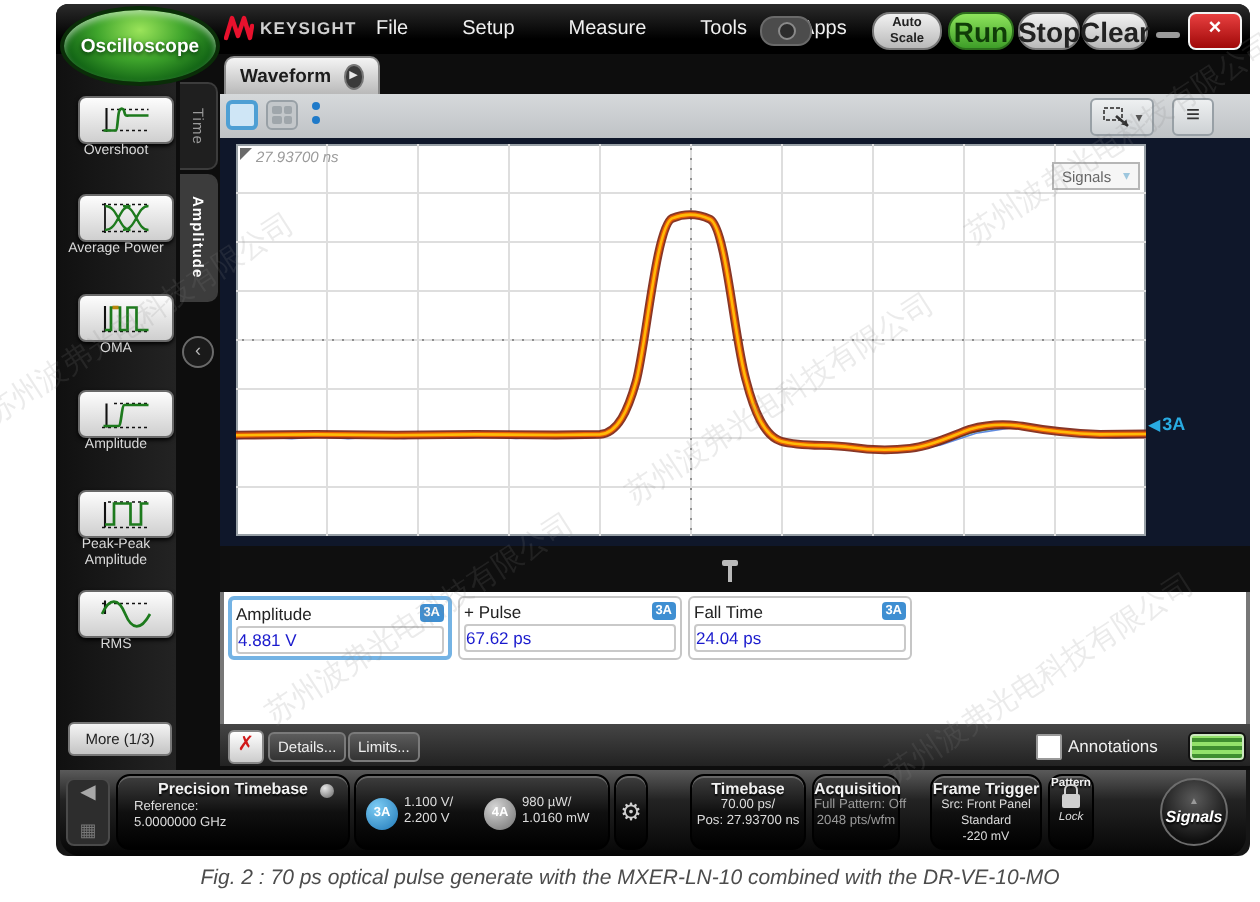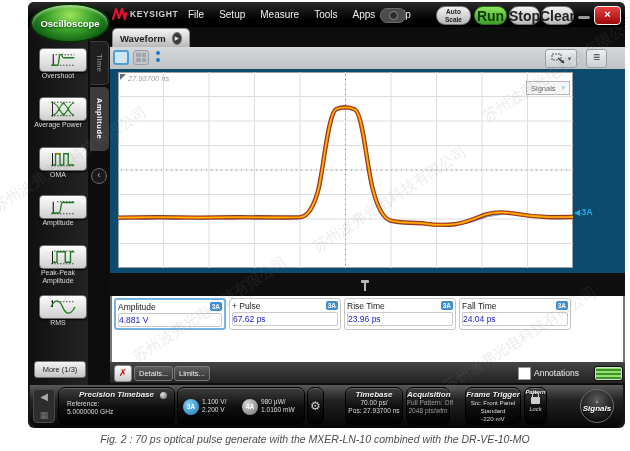--- a/index.html
+++ b/index.html
@@ -12,21 +12,21 @@
 
   
   #titlebar{position:absolute;left:0;top:0;width:597px;height:25px;background:linear-gradient(180deg,#2b2b2b,#000 70%);border-radius:6px 6px 0 0;}
   #logo-oval{position:absolute;left:2px;top:1px;width:76px;height:36px;border-radius:50%;
     background:radial-gradient(ellipse at 50% 28%,#9be45a 0%,#3fa52c 40%,#0c5c12 78%,#063c0a 100%);
     border:2px solid #0a2d08;box-shadow:inset 0 2px 3px rgba(255,255,255,.5);z-index:30;
     display:flex;align-items:center;justify-content:center;}
   #logo-oval span{color:#fff;font-size:9.5px;font-weight:bold;text-shadow:0 1px 2px #04330a;}
   #keysight{position:absolute;left:84px;top:5px;display:flex;align-items:center;gap:3px;}
   #keysight .brand{color:#cfcfcf;font-size:8.5px;font-weight:bold;letter-spacing:.6px;}
-  #menus{position:absolute;left:160px;top:0;height:25px;display:flex;align-items:center;gap:15px;}
+  #menus{position:absolute;left:160px;top:0;height:25px;display:flex;align-items:center;gap:27px;}
   #menus span{color:#f0f0f0;font-size:10px;cursor:default;}
   #camera-btn{position:absolute;left:352px;top:6px;width:24px;height:13px;background:#4c4c4c;border-radius:7px;border:1px solid #6a6a6a;display:flex;align-items:center;justify-content:center;}
   #camera-btn i{width:7px;height:7px;border-radius:50%;background:#2c2c2c;border:1.5px solid #8a8a8a;}
   .pill{position:absolute;top:4px;height:17px;border-radius:9px;border:1px solid #777;
     background:linear-gradient(180deg,#f2f2f2,#b9b9b9);color:#222;font-size:14px;font-weight:bold;
     display:flex;align-items:center;justify-content:center;text-align:center;line-height:1;box-shadow:0 1px 1px #000;}
   #btn-autoscale{left:408px;width:33px;font-size:6.5px;line-height:1.15;}
   #btn-run{left:446px;width:31px;background:linear-gradient(180deg,#8ee45c,#3e9e28);border-color:#2c6e1c;color:#103d08;}
   #btn-stop{left:481px;width:29px;}
   #btn-clear{left:513px;width:31px;}
@@ -67,21 +67,21 @@
   #lay-single{left:3px;border:2px solid #4e9fd4;background:#cfe6f6;}
   #lay-quad{left:23px;border:1px solid #98a0a6;background:#c3c7ca;display:grid;grid-template-columns:1fr 1fr;grid-template-rows:1fr 1fr;gap:1px;padding:2px;}
   #lay-quad i{background:#9fa6ab;border-radius:1px;}
   #blue-dots{left:46px;top:4px;position:absolute;display:flex;flex-direction:column;gap:3px;}
   #blue-dots i{width:4px;height:4px;border-radius:50%;background:#1f7ac9;}
   #zoom-btn{position:absolute;left:435px;top:2px;width:30px;height:17px;border:1px solid #98a0a6;border-radius:3px;background:linear-gradient(180deg,#eef0f1,#cdd1d4);display:flex;align-items:center;justify-content:center;gap:2px;color:#444;}
   #zoom-btn .caret{font-size:7px;color:#555;}
   #menu-btn{position:absolute;left:476px;top:2px;width:19px;height:17px;border:1px solid #98a0a6;border-radius:3px;background:linear-gradient(180deg,#eef0f1,#cdd1d4);color:#333;font-size:12px;line-height:15px;text-align:center;}
 
   
-  #plot-panel{position:absolute;left:0;top:42px;width:515px;height:204px;background:#0c4a6e;border-bottom:2px solid #6c6c6c;}
+  #plot-panel{position:absolute;left:0;top:42px;width:515px;height:204px;background:#0f172a;border-bottom:2px solid #6c6c6c;}
   #grid-box{position:absolute;left:8px;top:3px;width:455px;height:196px;}
   #flag{position:absolute;left:10px;top:5px;display:flex;align-items:flex-start;gap:2px;}
   #flag i{width:0;height:0;border-top:6px solid #6a6a6a;border-right:6px solid transparent;}
   #flag span{font-size:7.5px;font-style:italic;color:#9a9a9a;}
   #signals-dd{position:absolute;left:416px;top:12px;width:44px;height:14px;border:1px solid #b6b6b6;background:#f6f6f6;
     display:flex;align-items:center;justify-content:space-between;padding:0 4px;box-sizing:border-box;}
   #signals-dd span{font-size:7.5px;color:#666;}
   #signals-dd .caret{color:#9ec7de;font-size:7px;}
   #ch-marker{position:absolute;left:464px;top:138px;color:#29abe2;font-weight:bold;font-size:9px;display:flex;align-items:center;gap:1px;}
   #ch-marker .tri{font-size:8px;}
@@ -110,21 +110,21 @@
   #anno-check{position:absolute;left:408px;top:5px;width:11px;height:11px;background:#fff;border:1px solid #999;border-radius:1px;}
   #anno-label{position:absolute;left:424px;top:6px;color:#f0f0f0;font-size:8.5px;}
   #stripe-btn{position:absolute;left:484px;top:4px;width:27px;height:13px;border-radius:3px;border:1px solid #111;
     background:repeating-linear-gradient(180deg,#93e26a 0 2px,#3f8f2f 2px 4px);box-shadow:inset 0 0 0 1px #cde8c0;}
 
   
   #statusbar{position:absolute;left:2px;top:383px;width:593px;height:43px;border-radius:0 0 10px 10px;
     background:linear-gradient(180deg,#5a5a5a,#232323 35%,#050505);}
   .sbpanel{position:absolute;top:2px;height:38px;border-radius:7px;border:1px solid #000;
     background:linear-gradient(180deg,#3e3e3e,#101010 50%,#000);box-shadow:inset 0 1px 0 rgba(255,255,255,.22);box-sizing:border-box;}
-  .sbtitle{font-size:8px;font-weight:bold;font-style:italic;color:#f2f2f2;text-align:center;margin-top:2px;text-shadow:0 1px 1px #000;}
+  .sbtitle{font-size:8px;font-weight:bold;color:#f2f2f2;text-align:center;margin-top:2px;text-shadow:0 1px 1px #000;}
   .sbline{font-size:6.6px;color:#dcdcdc;line-height:1.25;}
   #sb-arrow{position:absolute;left:3px;top:4px;width:22px;height:34px;border-radius:4px;background:#2d2d2d;border:1px solid #4a4a4a;
     display:flex;flex-direction:column;align-items:center;justify-content:space-between;padding:2px 0;box-sizing:border-box;}
   #sb-arrow .arr{color:#a8a8a8;font-size:10px;line-height:10px;}
   #sb-arrow .grid{color:#777;font-size:9px;line-height:9px;}
   #pt-panel{left:28px;width:117px;}
   #pt-panel .led{position:absolute;right:7px;top:4px;width:7px;height:7px;border-radius:50%;background:radial-gradient(circle at 35% 30%,#e8e8e8,#616161);}
   #pt-panel .sblines{padding:1px 0 0 8px;}
   #ch-panel{left:147px;width:128px;}
   .chip{position:absolute;top:11px;width:16px;height:16px;border-radius:50%;color:#fff;font-size:6.5px;font-weight:bold;text-align:center;line-height:16px;}
@@ -339,27 +339,20 @@
           </div>
           <div class="mcell">
             <div class="mhead">
               <span class="mname">+ Pulse</span>
               <span class="badge">3A</span>
             </div>
             <div class="mval">67.62 ps</div>
           </div>
           <div class="mcell">
             <div class="mhead">
-              <span class="mname">Rise Time</span>
-              <span class="badge">3A</span>
-            </div>
-            <div class="mval">23.96 ps</div>
-          </div>
-          <div class="mcell">
-            <div class="mhead">
               <span class="mname">Fall Time</span>
               <span class="badge">3A</span>
             </div>
             <div class="mval">24.04 ps</div>
           </div>
         </div>
       </div>
 
       <div id="results-toolbar">
         <div id="del-btn">✗</div>

